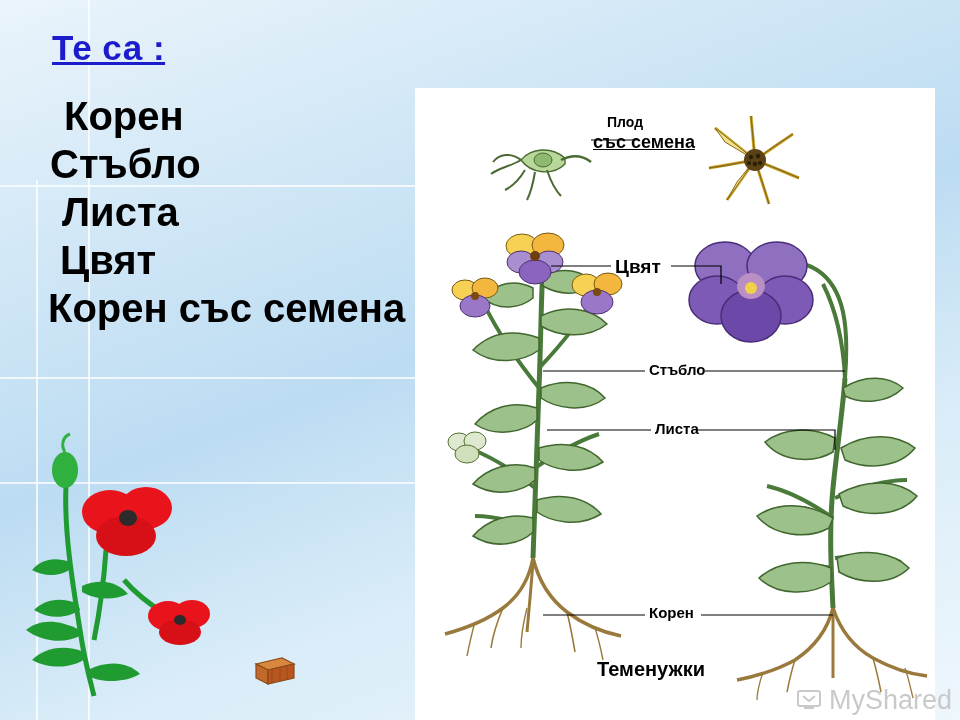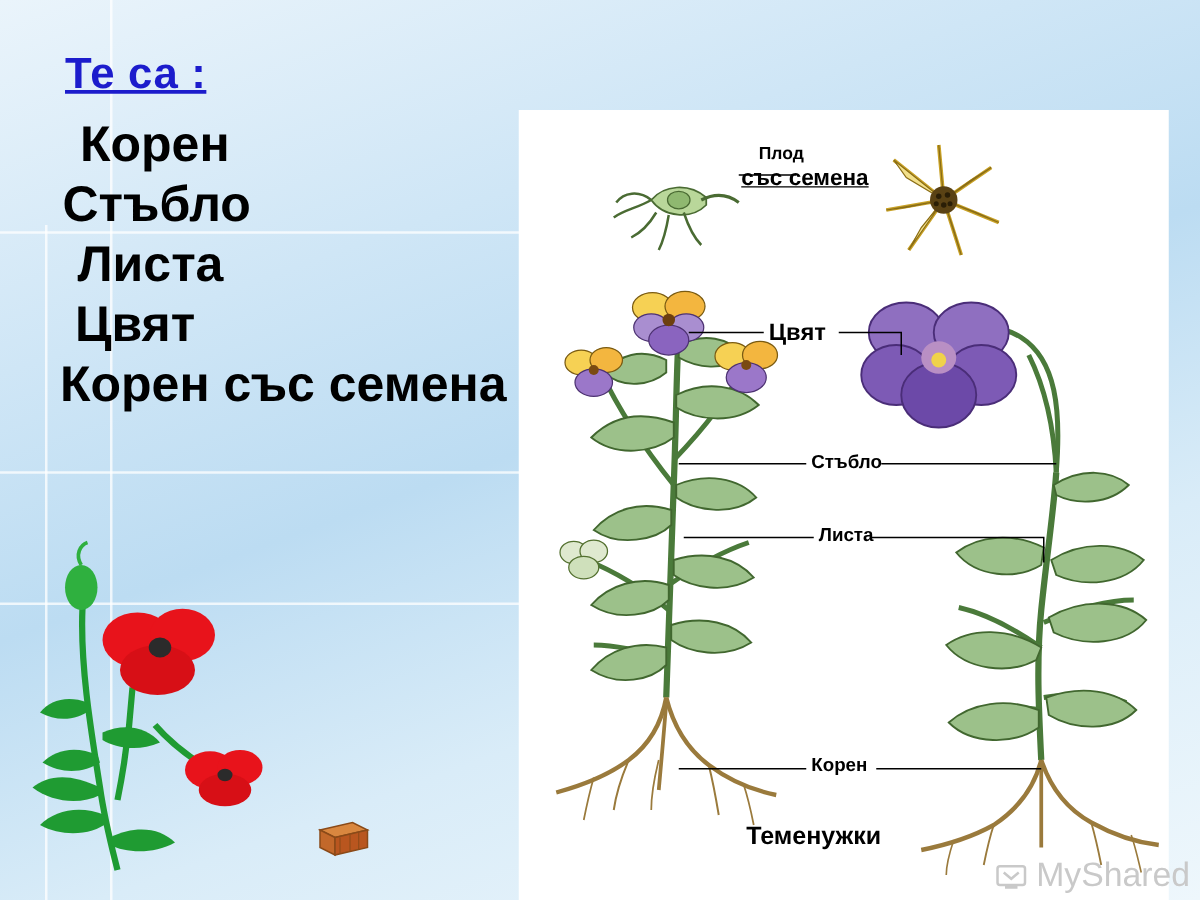--- a/index.html
+++ b/index.html
@@ -33,21 +33,20 @@
     top: 28px;
   }
   .title-text {
     font-family: "Liberation Sans", sans-serif;
     font-weight: bold;
     font-size: 35px;
     color: #1c1ccc;
     text-decoration: underline;
     letter-spacing: 0.5px;
     white-space: nowrap;
-    margin-top: 11px;
   }
 
   .list-area {
     position: absolute;
     left: 48px;
     top: 96px;
     width: 400px;
   }
   .list-item {
     color: #000;
@@ -105,21 +104,20 @@
 
   .watermark {
     position: absolute;
     right: 8px;
     bottom: 4px;
     font-family: "Liberation Sans", sans-serif;
     font-size: 27px;
     color: #c9c9c9;
     font-weight: normal;
     display: flex;
-    align-items: center;
     gap: 6px;
   }
   .wm-mark {
     display: inline-block;
     width: 28px;
     height: 28px;
     position: relative;
   }
 </style>
 </head>

